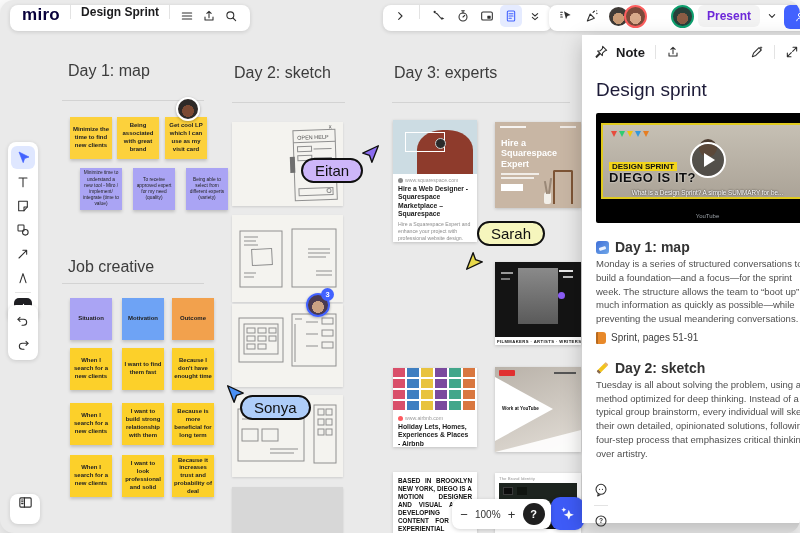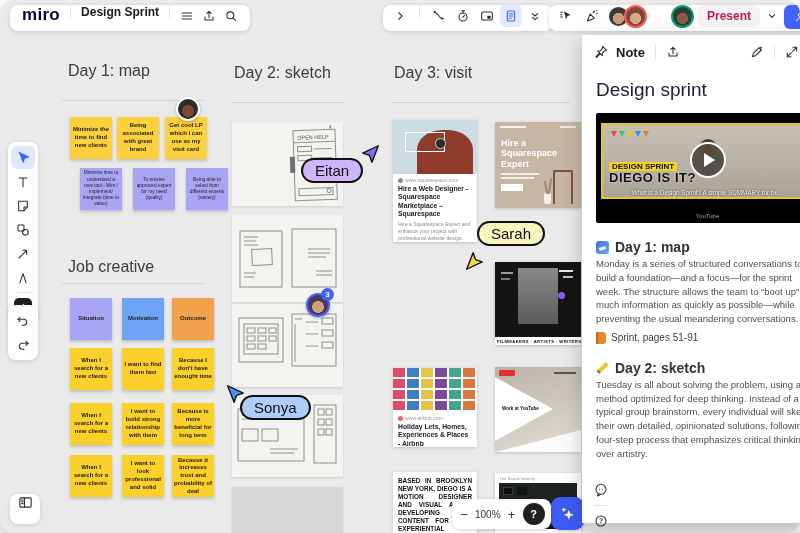--- a/index.html
+++ b/index.html
@@ -18,21 +18,21 @@
   .board-title{font-size:12px;font-weight:700;color:#1c1c1e;white-space:nowrap;padding:0 4px;}
   .active-tool{background:#e5ebff;}
   .active-tool svg .st{stroke:#4262ff;}
   
   .avatar{width:23px;height:23px;border-radius:50%;border:2px solid #fff;flex:0 0 auto;}
   .ring-red{border-color:#fd5e5e;}
   .ring-green{border-color:#0e9f6e;}
   .count-badge{width:22px;height:22px;border-radius:50%;background:#fff;border:1.5px solid #c9c9c9;
     display:flex;align-items:center;justify-content:center;font-size:9.5px;font-weight:700;color:#333;flex:0 0 auto;margin-top:45px;}
   .present-btn{height:22px;padding:0 9px;border-radius:6px;background:#f3f3f3;display:flex;align-items:center;
-    font-size:12px;font-weight:700;color:#be185d;}
+    font-size:12px;font-weight:700;color:#6d28d9;}
   .share-btn{height:24px;padding:0 10px;border-radius:6px;background:#4262ff;display:flex;gap:5px;align-items:center;
     font-size:12px;font-weight:700;color:#fff;}
   
   .vbar{position:absolute;left:8px;width:30px;background:#fff;border-radius:8px;box-shadow:0 1px 4px rgba(0,0,0,.14);
     display:flex;flex-direction:column;align-items:center;padding:4px 0;gap:1px;z-index:60;}
   .vbar .ibtn{width:24px;height:23px;}
   .hdiv{height:1px;width:16px;background:#e3e3e3;margin:2px 0;}
   .plus-tool{background:#1f1f23;border-radius:5px;width:18px;height:18px;display:flex;align-items:center;justify-content:center;margin:2px 0;}
   
   .frame-title{position:absolute;font-size:16px;color:#3c3c3c;z-index:5;}
@@ -98,21 +98,21 @@
 </style>
 </head>
 <body>
 
 <div id="app">
 
   <div class="frame-title" style="left:68px;top:62px;">Day 1: map</div>
   <div class="frame-line" style="left:62px;top:100px;width:142px;"></div>
   <div class="frame-title" style="left:234px;top:64px;">Day 2: sketch</div>
   <div class="frame-line" style="left:232px;top:102px;width:113px;"></div>
-  <div class="frame-title" style="left:394px;top:64px;">Day 3: visit</div>
+  <div class="frame-title" style="left:394px;top:64px;">Day 3: experts</div>
   <div class="frame-line" style="left:392px;top:102px;width:178px;"></div>
   <div class="frame-title" style="left:68px;top:258px;">Job creative</div>
   <div class="frame-line" style="left:62px;top:283px;width:142px;"></div>
 
   <div class="note" style="left:70px;top:117px;background:#fcd13c;">Minimize the time to find new clients</div>
   <div class="note" style="left:117px;top:117px;background:#fcd13c;">Being associated with great brand</div>
   <div class="note" style="left:165px;top:117px;background:#fcd13c;">Get cool LP which I can use as my visit card</div>
 
   <div class="face" style="left:176px;top:97px;width:24px;height:24px;border:2px solid #fff;
        background:radial-gradient(circle at 50% 60%, #7c4a33 37%, #2e2a28 39%);box-shadow:0 1px 3px rgba(0,0,0,.3);"></div>

